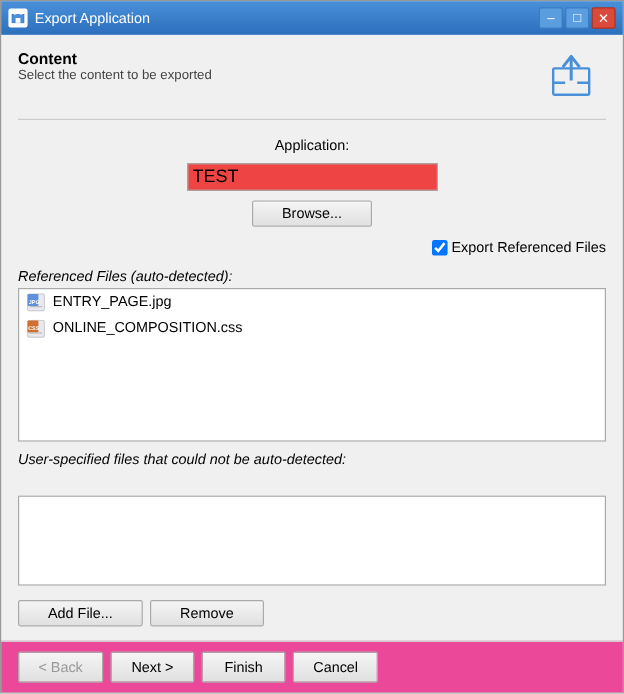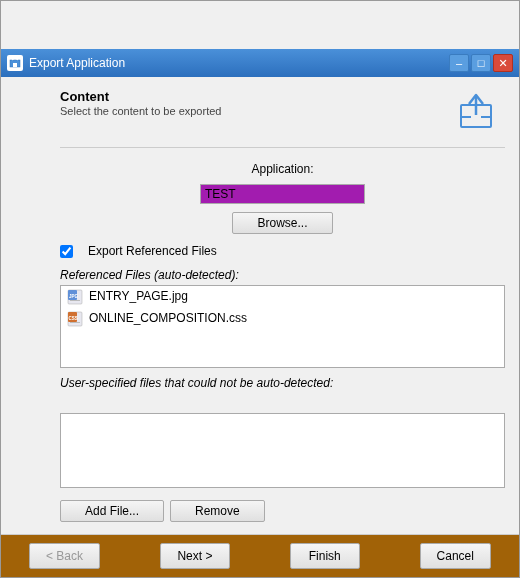--- a/index.html
+++ b/index.html
@@ -25,21 +25,20 @@
     }
     .title-bar {
       background: linear-gradient(to bottom, #4a90d9, #2c6fbd);
       color: white;
       padding: 4px 6px;
       display: flex;
       align-items: center;
       justify-content: space-between;
       height: 28px;
       flex-shrink: 0;
-      margin-top: 48px;
     }
     .title-bar-left {
       display: flex;
       align-items: center;
       gap: 6px;
     }
     .title-icon {
       width: 16px;
       height: 16px;
       background: #fff;
@@ -73,21 +72,20 @@
       background: #d94a3a;
       border-color: #b03020;
     }
     .content-area {
       flex: 1;
       padding: 12px 14px;
       display: flex;
       flex-direction: column;
       gap: 8px;
       overflow: hidden;
-      margin-left: 45px;
     }
     .section-header {
       display: flex;
       align-items: flex-start;
       justify-content: space-between;
       margin-bottom: 4px;
     }
     .section-title-group {}
     .section-title {
       font-size: 13px;
@@ -123,40 +121,41 @@
     }
     .label {
       font-size: 12px;
       color: #000;
       white-space: nowrap;
     }
     .app-input {
       flex: 1;
       height: 22px;
       border: 1px solid #aaa;
-      background: #a21caf;
+      background: #ef4444;
       padding: 2px 4px;
-      font-size: 12px;
+      font-size: 15px;
       color: #000;
     }
     .browse-btn, .add-file-btn, .remove-btn {
       height: 22px;
       padding: 0 24px;
       background: linear-gradient(to bottom, #f5f5f5, #e0e0e0);
       border: 1px solid #aaa;
       cursor: pointer;
       font-size: 12px;
       color: #000;
       border-radius: 2px;
     }
     .checkbox-row {
       display: flex;
       align-items: center;
-      gap: 15px;
+      gap: 3px;
       margin: 2px 0;
+      justify-content: flex-end;
     }
     .checkbox-row input[type=checkbox] {
       width: 13px;
       height: 13px;
     }
     .list-label {
       font-size: 12px;
       color: #000;
       margin-bottom: 3px;
       font-style: italic;
@@ -198,25 +197,25 @@
       flex-direction: column;
       gap: 20px;
     }
     .bottom-buttons-row {
       display: flex;
       gap: 6px;
       margin-top: 4px;
     }
     .footer {
       border-top: 1px solid #ccc;
-      padding: 8px 28px;
-      display: flex;
-      justify-content: space-between;
+      padding: 8px 14px;
+      display: flex;
+      justify-content: flex-start;
       gap: 6px;
-      background: #a16207;
+      background: #ec4899;
       flex-shrink: 0;
     }
     .nav-btn {
       height: 26px;
       padding: 0 16px;
       background: linear-gradient(to bottom, #f5f5f5, #e0e0e0);
       border: 1px solid #aaa;
       cursor: pointer;
       font-size: 12px;
       color: #000;

